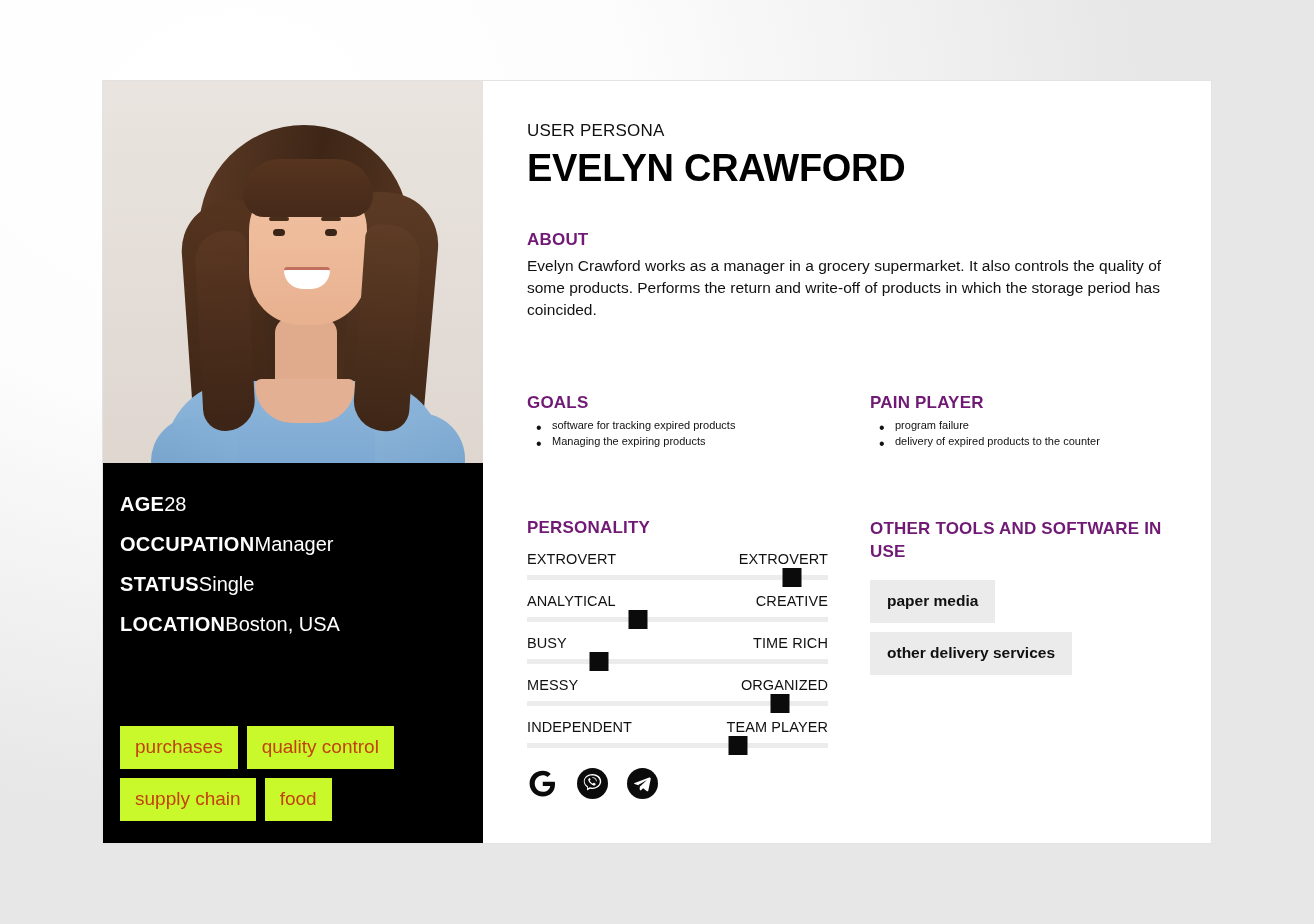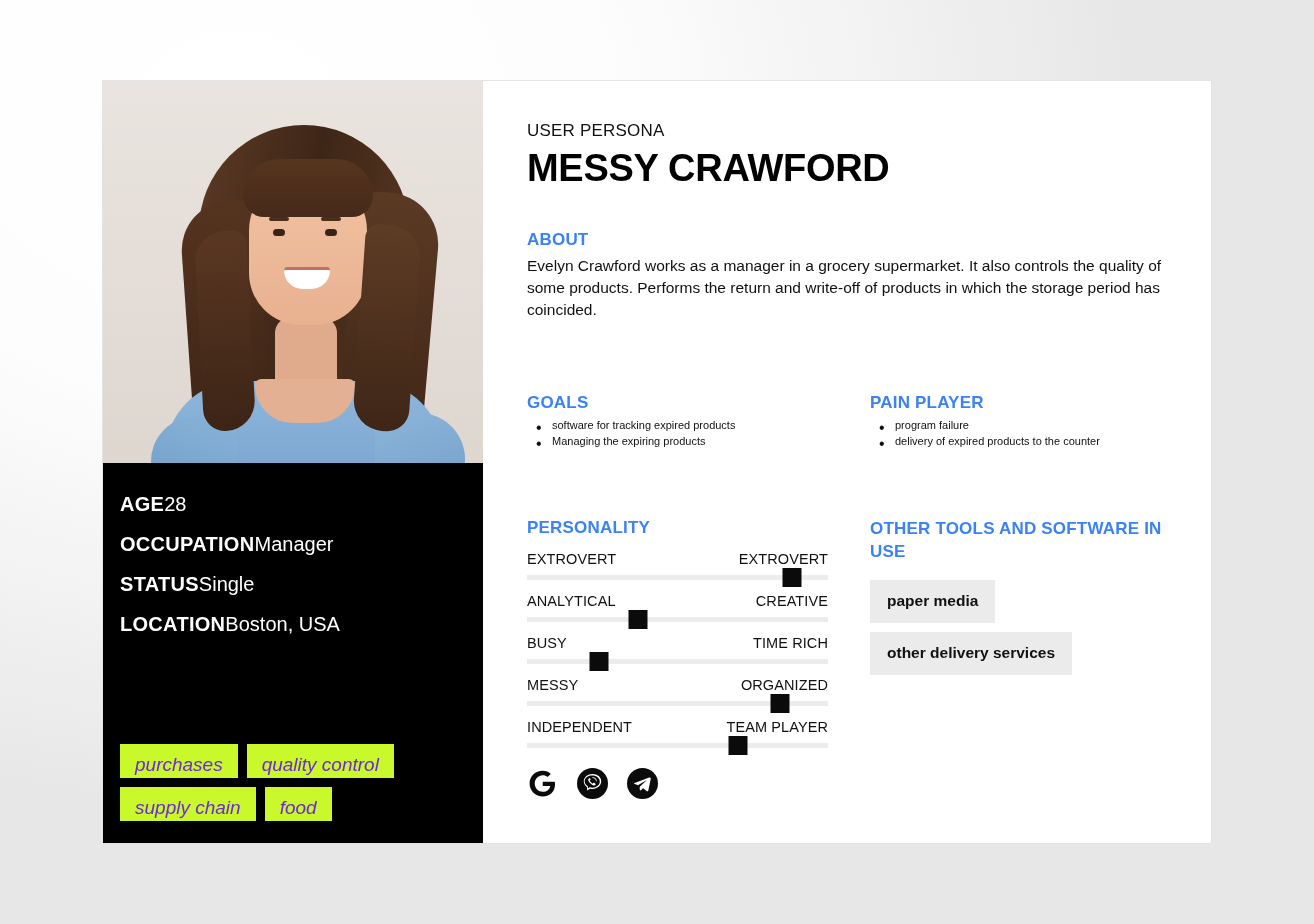--- a/index.html
+++ b/index.html
@@ -191,25 +191,24 @@
     position: absolute;
     left: 17px;
     bottom: 22px;
     width: 345px;
     display: flex;
     flex-wrap: wrap;
     gap: 9px;
   }
   .tag {
     background: #c9f92b;
-    color: #6d28d9;
+    color: #c2410c;
     font-size: 19px;
-    padding: 10px 15px 2px;
+    padding: 10px 15px 11px;
     white-space: nowrap;
-    font-style: italic;
   }
 
   
   #right-col {
     flex: 1;
     background: #ffffff;
     padding: 40px 44px 30px 44px;
     position: relative;
   }
 
@@ -223,21 +222,21 @@
     font-size: 38px;
     font-weight: bold;
     letter-spacing: -.3px;
     color: #000000;
     margin-bottom: 30px;
   }
 
   .sec-head {
     font-size: 17px;
     font-weight: bold;
-    color: #3b82f6;
+    color: #701a75;
     letter-spacing: .2px;
     margin-bottom: 5px;
     margin-top: 40px;
   }
   #about-body {
     font-size: 15.5px;
     line-height: 1.42;
     color: #111111;
     max-width: 648px;
   }
@@ -386,21 +385,21 @@
         <span class="tag">supply chain</span>
         <span class="tag">food</span>
       </div>
 
     </div>
   </div>
 
   <div id="right-col">
 
     <div id="eyebrow">USER PERSONA</div>
-    <div id="persona-name">MESSY CRAWFORD</div>
+    <div id="persona-name">EVELYN CRAWFORD</div>
 
     <div>
       <div class="sec-head">ABOUT</div>
       <div id="about-body">Evelyn Crawford works as a manager in a grocery supermarket. It also controls the quality of some products. Performs the return and write-off of products in which the storage period has coincided.</div>
     </div>
 
     <div id="two-col-top">
       <div class="col-a">
         <div class="sec-head">GOALS</div>
         <ul class="bullets">

